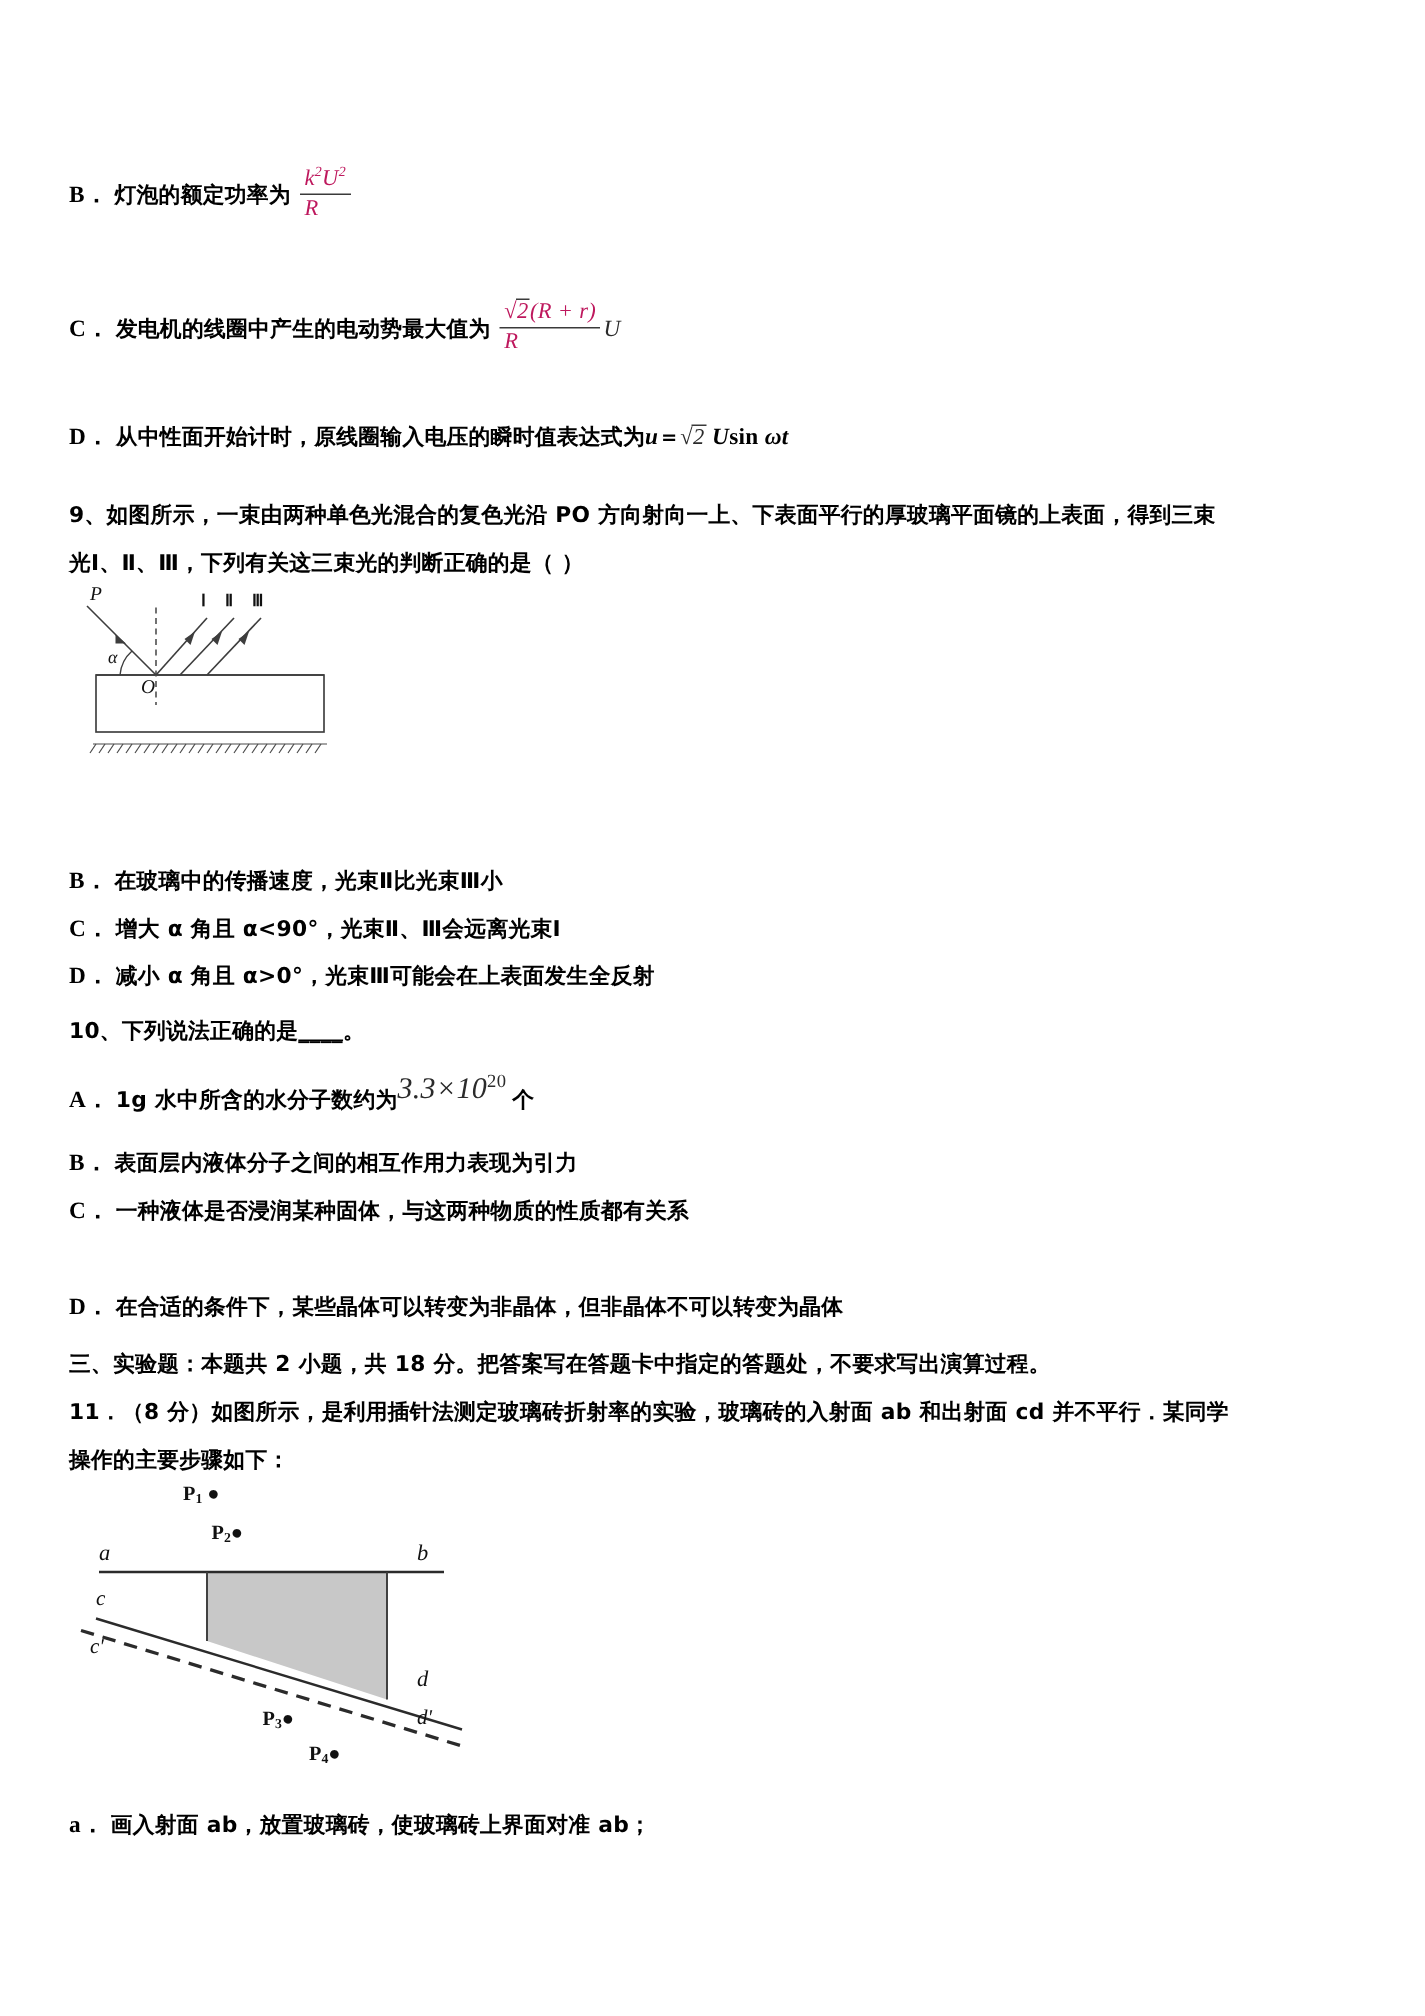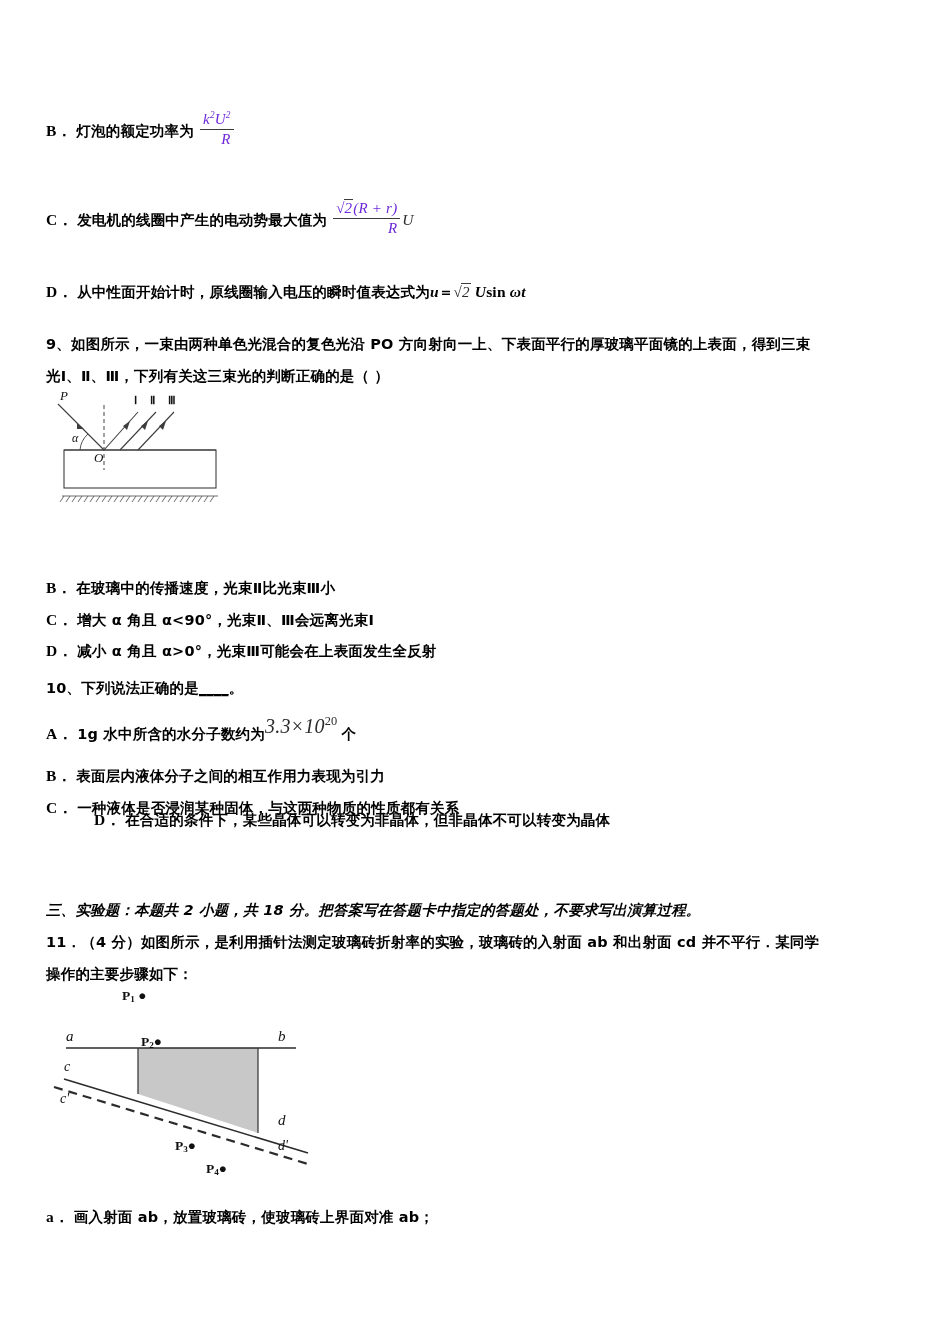--- a/index.html
+++ b/index.html
@@ -46,25 +46,25 @@
   .mathserif {
     font-family: "Liberation Serif", "DejaVu Serif", serif;
     font-style: italic;
     font-weight: normal;
     color: #2b2b2b;
   }
   
   .frac {
     display: inline-block;
     vertical-align: -0.55em;
-    text-align: right;
+    text-align: left;
     font-family: "Liberation Serif", serif;
     font-style: italic;
     font-weight: normal;
-    color: #6d28d9;
+    color: #be185d;
     margin: 0 2px;
   }
   .frac .num {
     display: block;
     padding: 0 3px 1px 3px;
     border-bottom: 1.1px solid #3a3a3a;
     font-size: 15px;
     line-height: 1.15;
   }
   .frac .den {
@@ -253,31 +253,31 @@
     <span class="cn">1g 水中所含的水分子数约为</span><span class="mathserif" style="font-size:20px; position:relative; top:-6px;">3.3×10<sup class="exp" style="font-style:normal;">20</sup></span>&nbsp;<span class="cn">个</span>
   </div>
   <div class="line" style="left:46px; top:764px;">
     <span class="opt-label">B．</span>
     <span class="cn">表面层内液体分子之间的相互作用力表现为引力</span>
   </div>
   <div class="line" style="left:46px; top:796px;">
     <span class="opt-label">C．</span>
     <span class="cn">一种液体是否浸润某种固体，与这两种物质的性质都有关系</span>
   </div>
-  <div class="line" style="left:46px; top:808px;margin-left:48px;">
+  <div class="line" style="left:46px; top:860px;">
     <span class="opt-label">D．</span>
     <span class="cn">在合适的条件下，某些晶体可以转变为非晶体，但非晶体不可以转变为晶体</span>
   </div>
 
-  <div class="line" style="left:46px; top:900px; font-size:14.5px;font-style:italic;">
+  <div class="line" style="left:46px; top:900px; font-size:14.5px;">
     <span class="cn">三、实验题：本题共 2 小题，共 18 分。把答案写在答题卡中指定的答题处，不要求写出演算过程。</span>
   </div>
 
   <div class="line" style="left:46px; top:932px; font-size:14.5px;">
-    <span class="cn">11．</span><span class="cn">（4 分）</span><span class="cn">如图所示，是利用插针法测定玻璃砖折射率的实验，玻璃砖的入射面 ab 和出射面 cd 并不平行．某同学</span>
+    <span class="cn">11．</span><span class="cn">（8 分）</span><span class="cn">如图所示，是利用插针法测定玻璃砖折射率的实验，玻璃砖的入射面 ab 和出射面 cd 并不平行．某同学</span>
   </div>
   <div class="line" style="left:46px; top:964px; font-size:14.5px;">
     <span class="cn">操作的主要步骤如下：</span>
   </div>
 
   <div class="fig2">
     <svg width="300" height="198" viewBox="0 0 300 198">
 
       <polygon points="92,62 212,62 212,147 92,108" fill="#c8c8c8" stroke="none"></polygon>
 
@@ -286,21 +286,21 @@
       <line x1="92" y1="62" x2="92" y2="108" stroke="#3d3d3d" stroke-width="1.3"></line>
 
       <line x1="212" y1="62" x2="212" y2="147" stroke="#3d3d3d" stroke-width="1.3"></line>
 
       <line x1="18" y1="93" x2="262" y2="167" stroke="#2b2b2b" stroke-width="1.6"></line>
 
       <line x1="8" y1="101" x2="262" y2="178" stroke="#2b2b2b" stroke-width="2.2" stroke-dasharray="9,6"></line>
     </svg>
 
     <span class="p-label" style="left:76px; top:2px;">P<sub>1</sub> ●</span>
-    <span class="p-label" style="left:95px; top:28px;margin-top:20px;">P<sub>2</sub>●</span>
+    <span class="p-label" style="left:95px; top:28px;">P<sub>2</sub>●</span>
     <span class="p-label" style="left:129px; top:152px;">P<sub>3</sub>●</span>
     <span class="p-label" style="left:160px; top:175px;">P<sub>4</sub>●</span>
 
     <span class="fig-label" style="left:20px; top:42px; font-size:15px;">a</span>
     <span class="fig-label" style="left:232px; top:42px; font-size:15px;">b</span>
     <span class="fig-label" style="left:18px; top:73px; font-size:14px;">c</span>
     <span class="fig-label" style="left:14px; top:105px; font-size:14px;">c'</span>
     <span class="fig-label" style="left:232px; top:126px; font-size:15px;">d</span>
     <span class="fig-label" style="left:232px; top:152px; font-size:14px;">d'</span>
   </div>

